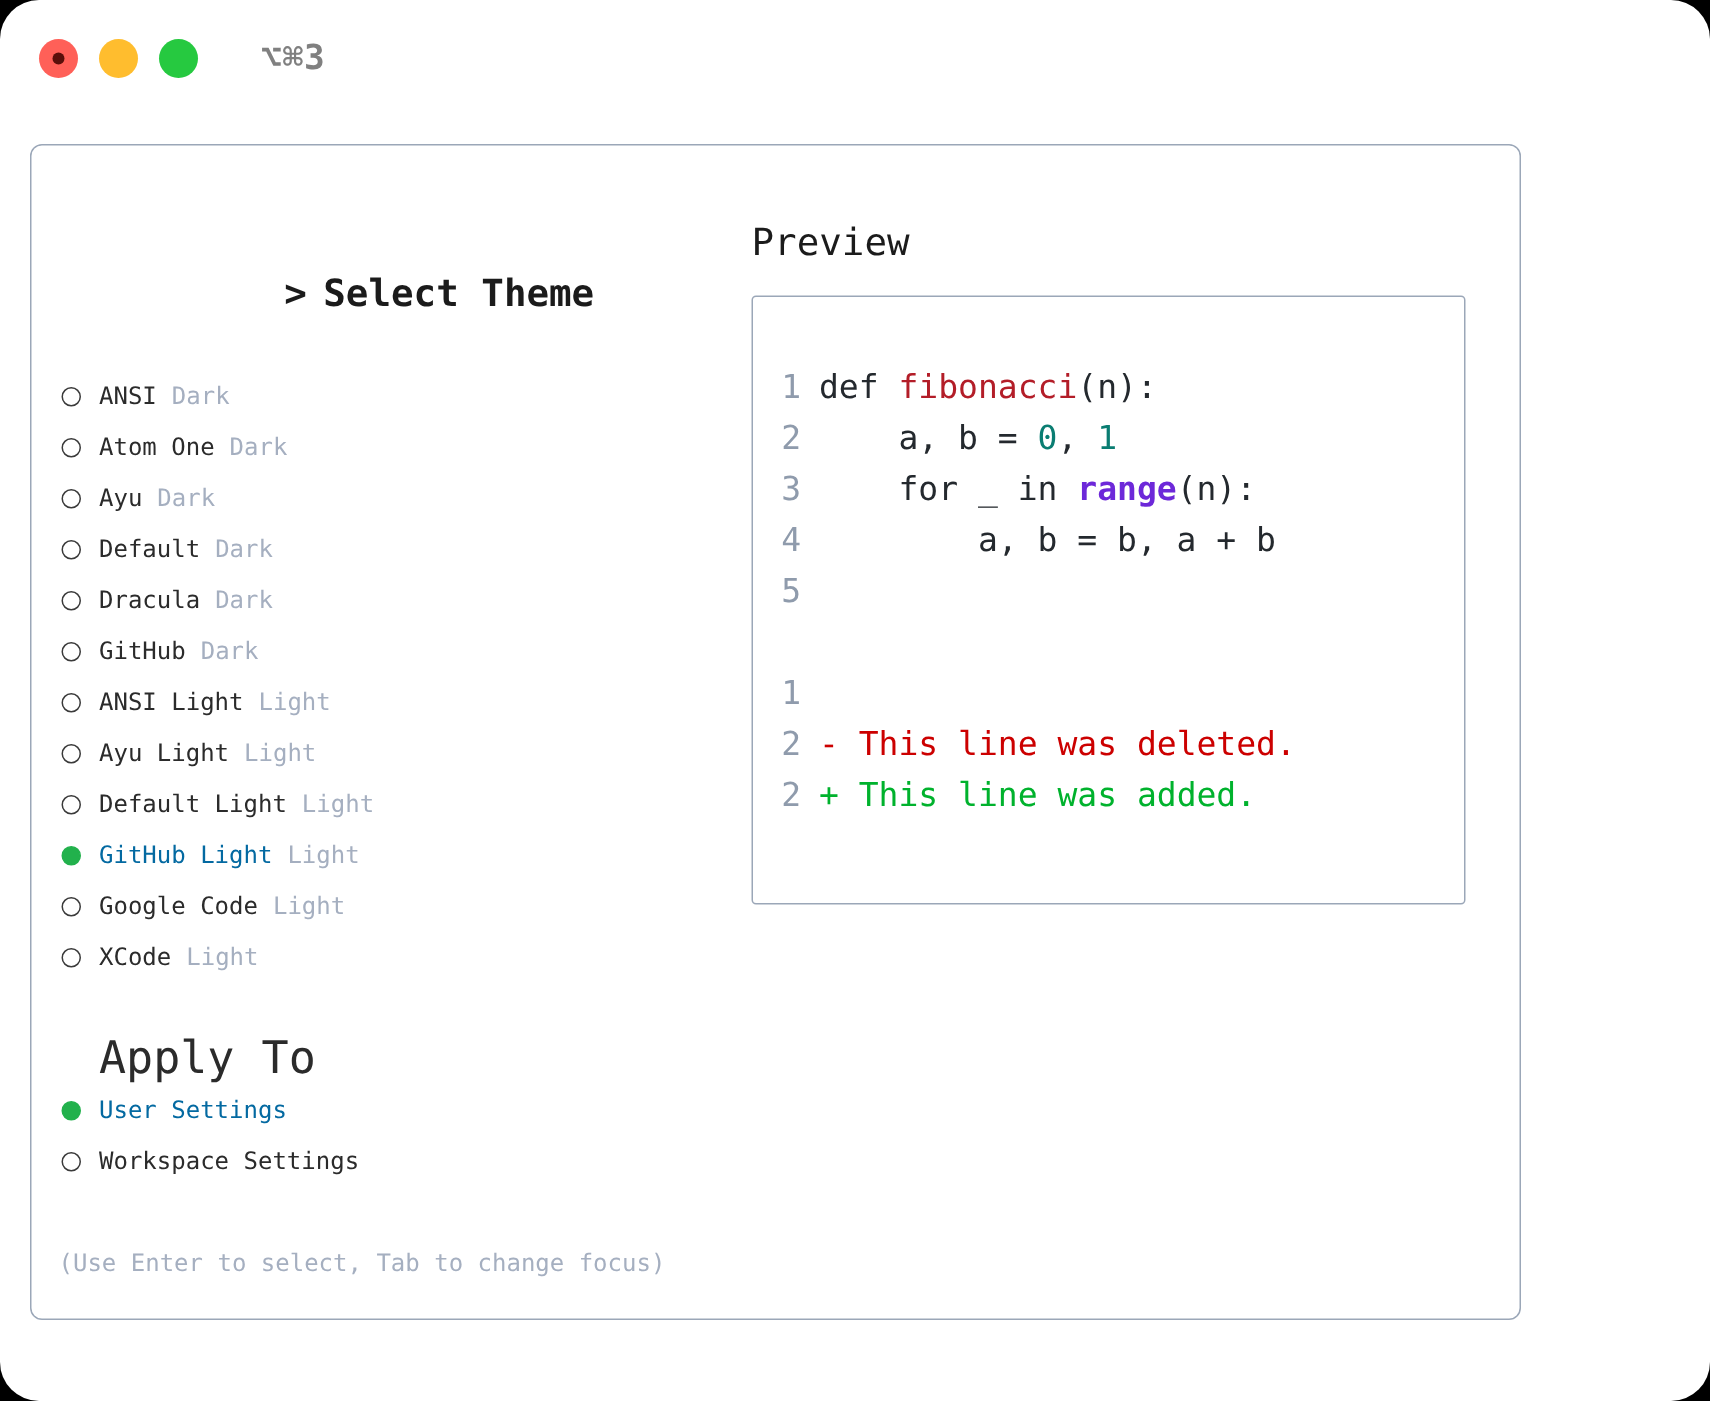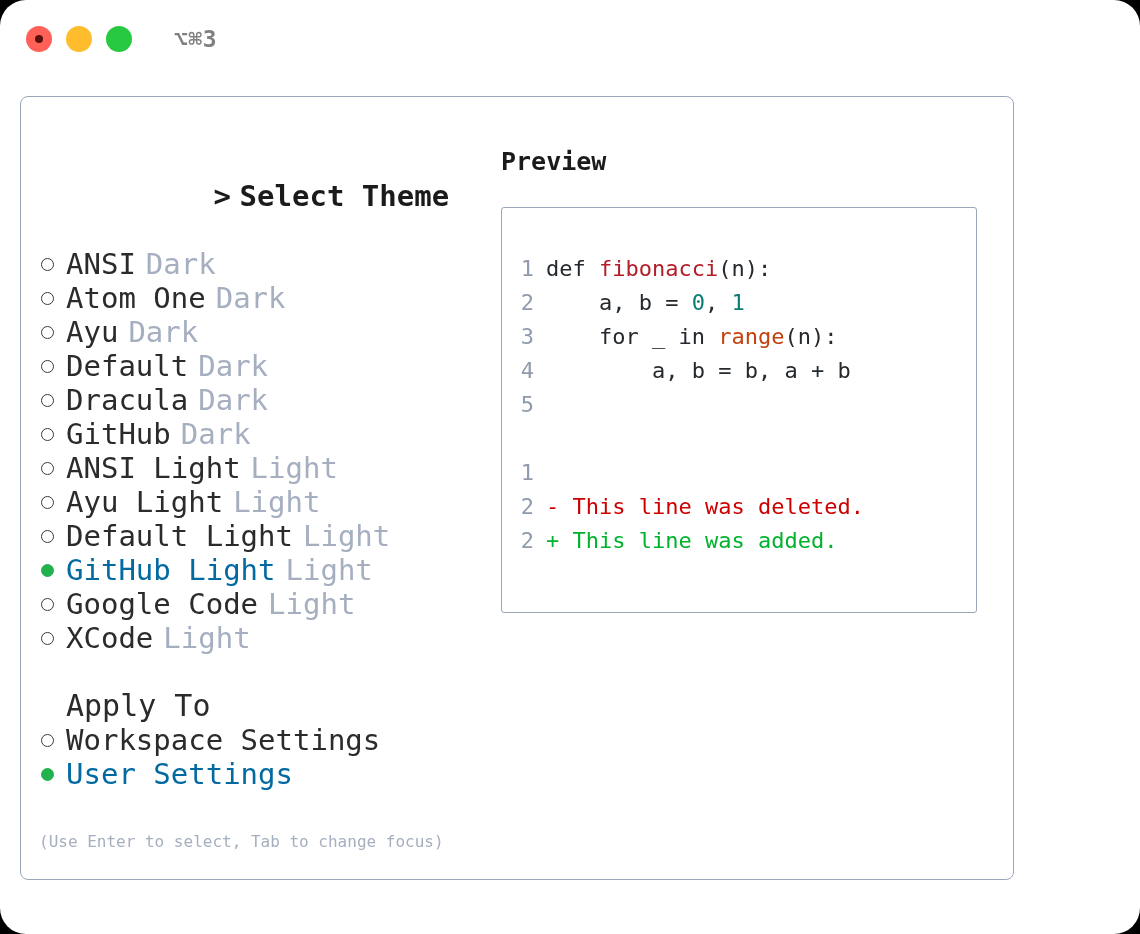--- a/index.html
+++ b/index.html
@@ -68,36 +68,36 @@
     left: 0; top: 0;
     width: 100%; height: 100%;
     display: flex;
   }
 
   .col-left  { width: 480px; padding: 48px 0 0 18px; }
   .col-right { flex: 1; padding: 48px 0 0 0; }
 
   
   .section-header {
-    font-size: 29px;
+    font-size: 25px;
     font-weight: 700;
     color: #1b1b1b;
     line-height: 34px;
     white-space: pre;
   }
   .section-header .caret { display: inline-block; width: 26px; }
 
   .opt-list { margin: 0; padding: 0; list-style: none; }
 
   .opt {
     display: flex;
     align-items: baseline;
     line-height: 34px;
     height: 34px;
-    font-size: 29px;
+    font-size: 16px;
     white-space: pre;
   }
   .bullet {
     width: 27px;
     flex: 0 0 27px;
     display: flex;
     align-items: center;
     justify-content: flex-start;
     align-self: center;
     height: 34px;
@@ -138,24 +138,24 @@
     font-size: 16px;
     line-height: 34px;
     color: #A5AFC0;
     width: 410px;
     white-space: pre-wrap;
   }
 
   
   .preview-title {
     font-size: 25px;
-    font-weight: 700;
+    font-weight: 400;
     color: #1b1b1b;
     line-height: 34px;
-    margin-bottom: 28px;
+    margin-bottom: 18px;
     white-space: pre;
   }
 
   .preview-box {
     width: 476px;
     height: 406px;
     border: 1.6px solid #9BA7B8;
     border-radius: 3px;
     background: #ffffff;
     padding: 44px 0 0 0;
@@ -171,21 +171,21 @@
   .lineno {
     flex: 0 0 44px;
     text-align: right;
     padding-right: 12px;
     color: #8F9BAC;
   }
   .codetext { color: #24292e; }
 
   .tok-func  { color: #B31D28; }
   .tok-num   { color: #0A7D72; }
-  .tok-call  { color: #c2410c; }
+  .tok-call  { color: #6d28d9; font-weight: bold; }
 
   .blank-row { height: 34px; }
 
   .diff-ctx { color: #6A737D; }
   .diff-del { color: #CC0000; }
   .diff-add { color: #00B22D; }
 </style>
 </head>
 <body>
 
@@ -224,22 +224,22 @@
             <li class="opt selected"><span class="bullet"><i></i></span><span class="opt-label">GitHub Light</span><span class="opt-tag">Light</span></li>
             <li class="opt"><span class="bullet"><i></i></span><span class="opt-label">Google Code</span><span class="opt-tag">Light</span></li>
             <li class="opt"><span class="bullet"><i></i></span><span class="opt-label">XCode</span><span class="opt-tag">Light</span></li>
           </ul>
 
         <div class="spacer-row"></div>
 
         <div class="apply-header">Apply To</div>
 
         <ul class="opt-list" id="apply-list">
+            <li class="opt selected"><span class="bullet"><i></i></span><span class="opt-label">User Settings</span></li>
             <li class="opt"><span class="bullet"><i></i></span><span class="opt-label">Workspace Settings</span></li>
-            <li class="opt selected"><span class="bullet"><i></i></span><span class="opt-label">User Settings</span></li>
           </ul>
 
         <div class="hint">(Use Enter to select, Tab to change focus)</div>
       </div>
 
       <div class="col-right">
         <div class="preview-title">Preview</div>
 
         <div class="preview-box">
           <div id="code-block">

